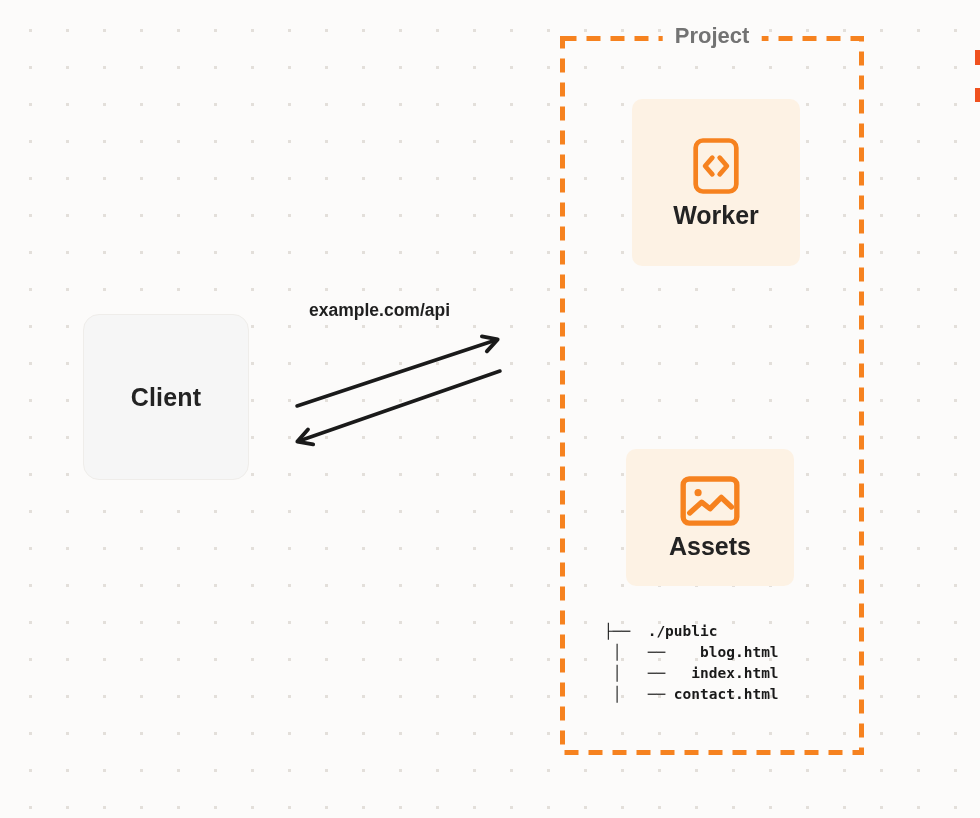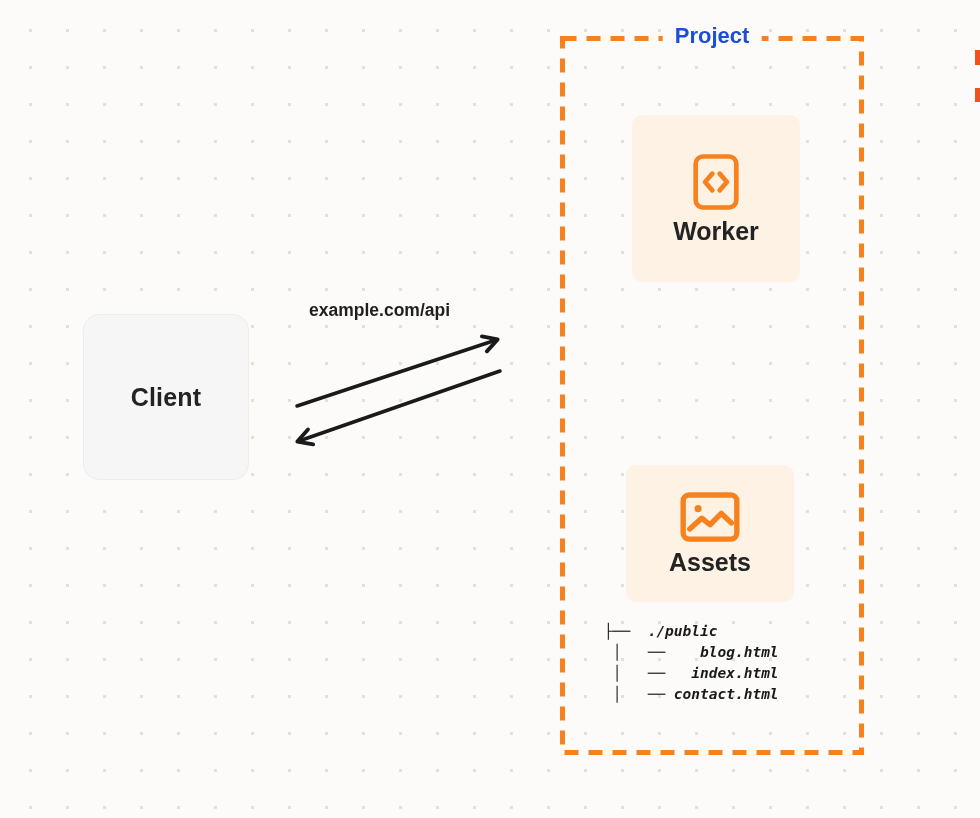--- a/index.html
+++ b/index.html
@@ -42,49 +42,47 @@
   .arrows { position: absolute; inset: 0; pointer-events: none; }
 
   
   .project-box { position: absolute; left: 560px; top: 36px; width: 304px; height: 719px; }
   .project-border { position: absolute; inset: 0; width: 100%; height: 100%; }
   .project-label {
     position: absolute;
     top: -17px; left: 50%; transform: translateX(-50%);
     background: #FCFBFA;
     padding: 0 12px;
-    font-size: 22px; font-weight: 700; color: #1d4ed8;
+    font-size: 22px; font-weight: 700; color: #737373;
     line-height: 34px; white-space: nowrap;
   }
 
   
   .node {
     position: absolute;
     width: 168px;
     background: #FDF2E4;
     border-radius: 10px;
     display: flex; flex-direction: column;
     align-items: center; justify-content: center;
     gap: 4px;
-    margin-top: 16px;
   }
   .worker-node { left: 72px; top: 63px; height: 167px; }
   .assets-node { left: 66px; top: 413px; height: 137px; }
   .node-label { font-size: 25px; font-weight: 700; color: #232323; }
 
   
   .tree {
     position: absolute;
     left: 44px; top: 585px;
     font-family: "DejaVu Sans Mono", monospace;
     font-size: 14.5px;
     line-height: 21px;
     font-weight: 700;
     color: #1A1A1A;
-    font-style: italic;
   }
   .tree-line { white-space: pre; }
 
   
   .edge-dash { position: absolute; right: 0; width: 5px; background: #F0511F; }
   .edge-dash-1 { top: 50px; height: 15px; }
   .edge-dash-2 { top: 88px; height: 14px; }
 </style>
 </head>
 <body>

